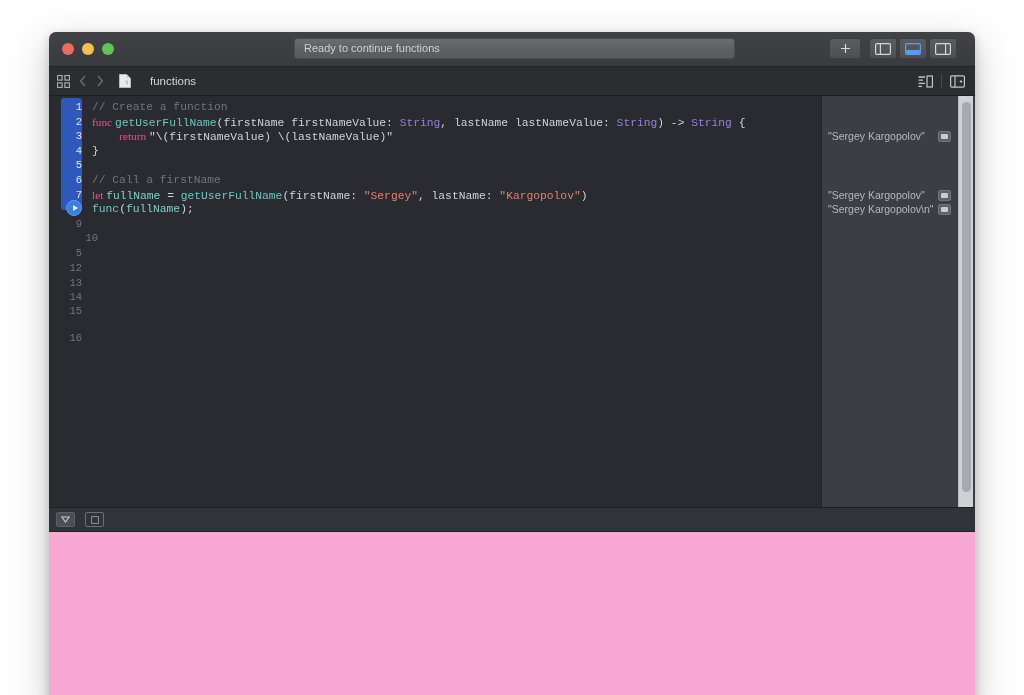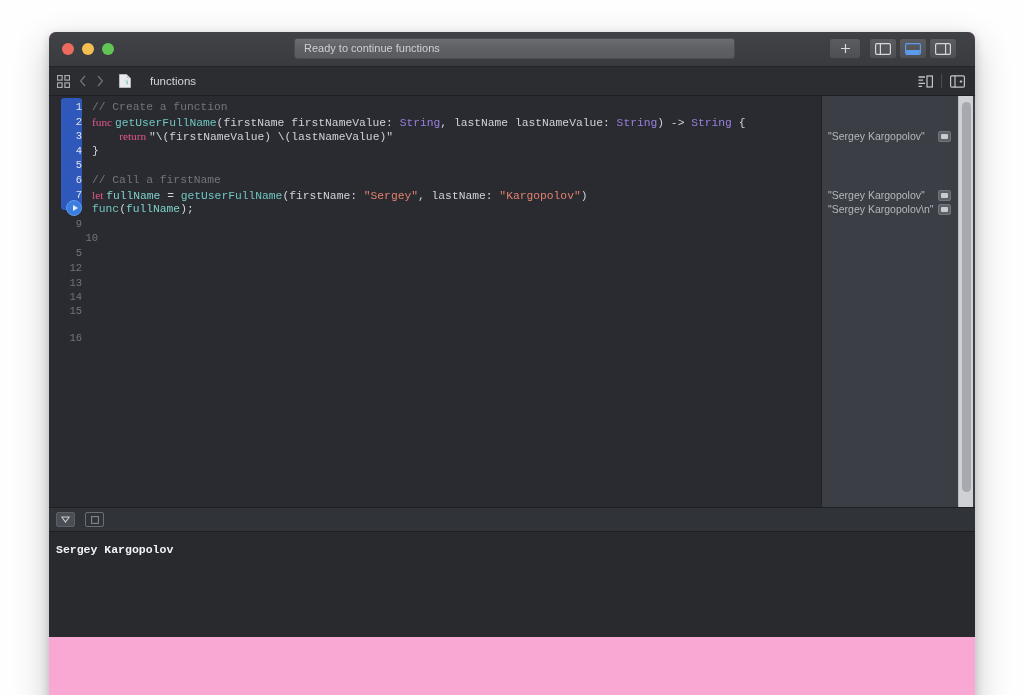--- a/index.html
+++ b/index.html
@@ -474,18 +474,15 @@
           <path d="M0.8 1 H8.2 L4.5 6 Z" fill="none" stroke="#cbcdd1" stroke-width="1.1"></path>
         </svg>
       </div>
       <div class="cbar-btn" id="cbar-square">
         <svg width="8" height="8" viewBox="0 0 8 8">
           <rect x="0.6" y="0.6" width="6.8" height="6.8" fill="none" stroke="#8b8f96" stroke-width="1"></rect>
         </svg>
       </div>
     </div>
 
-    <div id="console">
-      <div id="console-text">Sergey Kargopolov</div>
-    </div>
 
   </div>
 </div>
 
 </body></html>

